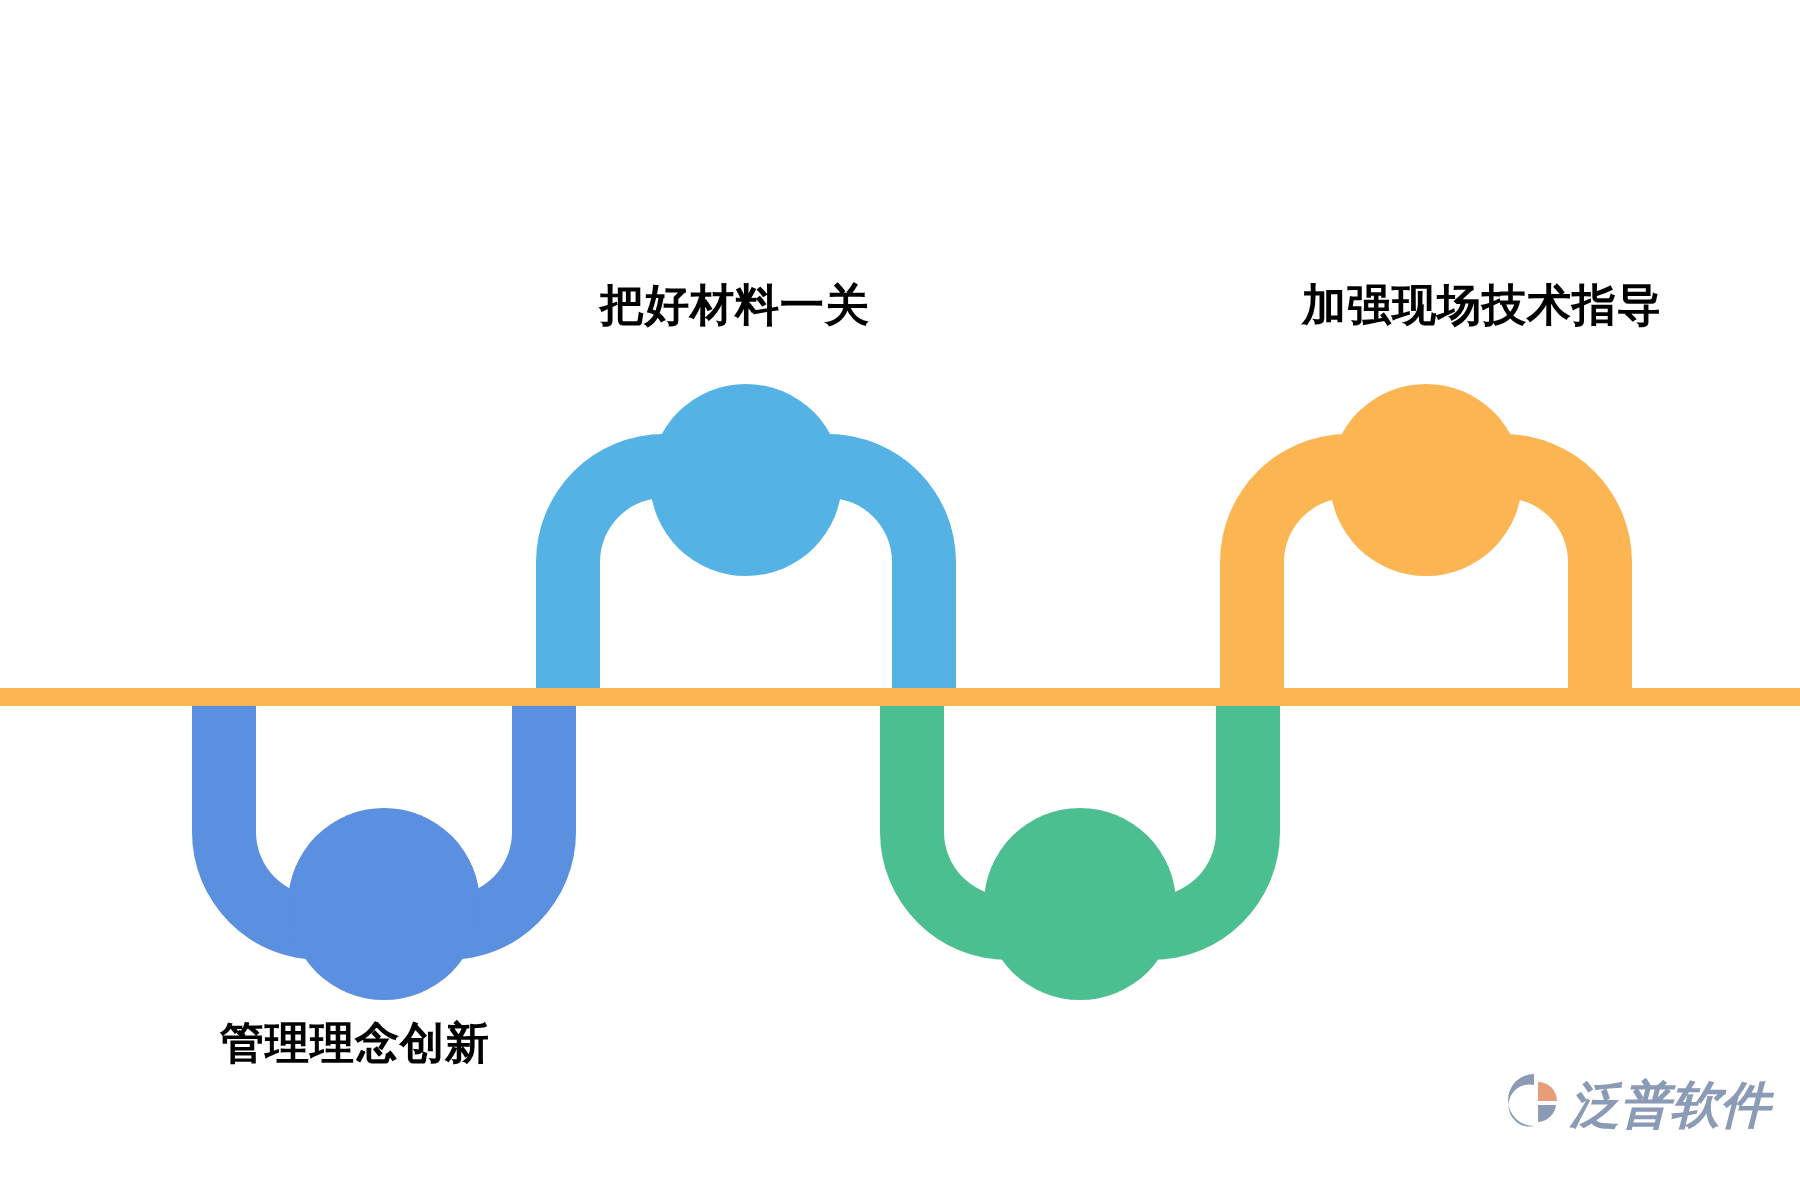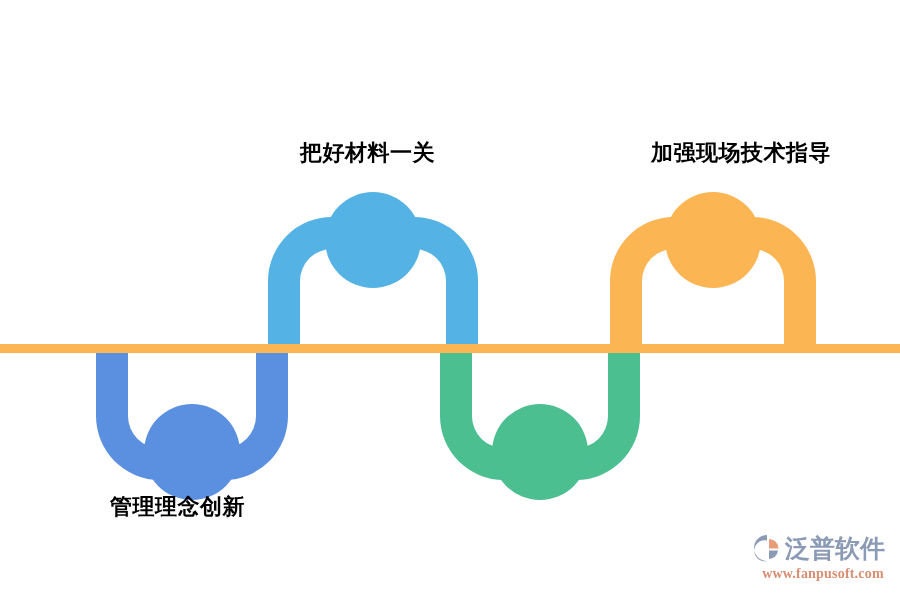--- a/index.html
+++ b/index.html
@@ -34,35 +34,36 @@
     color: #000000;
     white-space: nowrap;
     letter-spacing: 0.5px;
     line-height: 1;
   }
   .label-top { font-size: 22px; }
   .label-bottom { font-size: 22px; }
 
   #label-material   { left: 300px; top: 142px; }
   #label-guidance   { left: 638px; top: 142px; margin-left: 13px; }
-  #label-innovation { left: 110px; top: 496px; text-align: center; }
+  #label-innovation { left: 110px; top: 511px; text-align: center; }
   #label-plan       { left: 448px; top: 523px; }
 
   
   #logo {
     position: absolute;
     left: 753px;
     top: 531px;
     width: 140px;
     height: 56px;
   }
   #logo-row {
     display: flex;
-    align-items: center;
+    align-items: flex-end;
     height: 34px;
+    font-style: italic;
   }
   #logo-mark {
     width: 30px;
     height: 30px;
     flex: 0 0 auto;
     margin-right: 2px;
   }
   #logo-wordmark {
     font-size: 25px;
     font-weight: bold;
@@ -170,16 +171,15 @@
 
   <div id="logo">
     <div id="logo-row">
       <svg id="logo-mark" viewBox="0 0 30 30">
         <path d="M 14,2 A 13,13 0 1 0 14,28 A 10.5,10.5 0 1 1 14,7.5 Z" fill="#8c9bb5"></path>
         <path d="M 16,6 A 9.5,9.5 0 0 1 25.5,15.5 L 16,15.5 Z" fill="#e79d78"></path>
         <path d="M 16,17.5 L 25,17.5 A 9.5,9.5 0 0 1 16,26 Z" fill="#8c9bb5"></path>
       </svg>
       <span id="logo-wordmark">泛普软件</span>
     </div>
-    <div id="logo-url">www.fanpusoft.com</div>
   </div>
 
 </div>
 
 </body></html>

